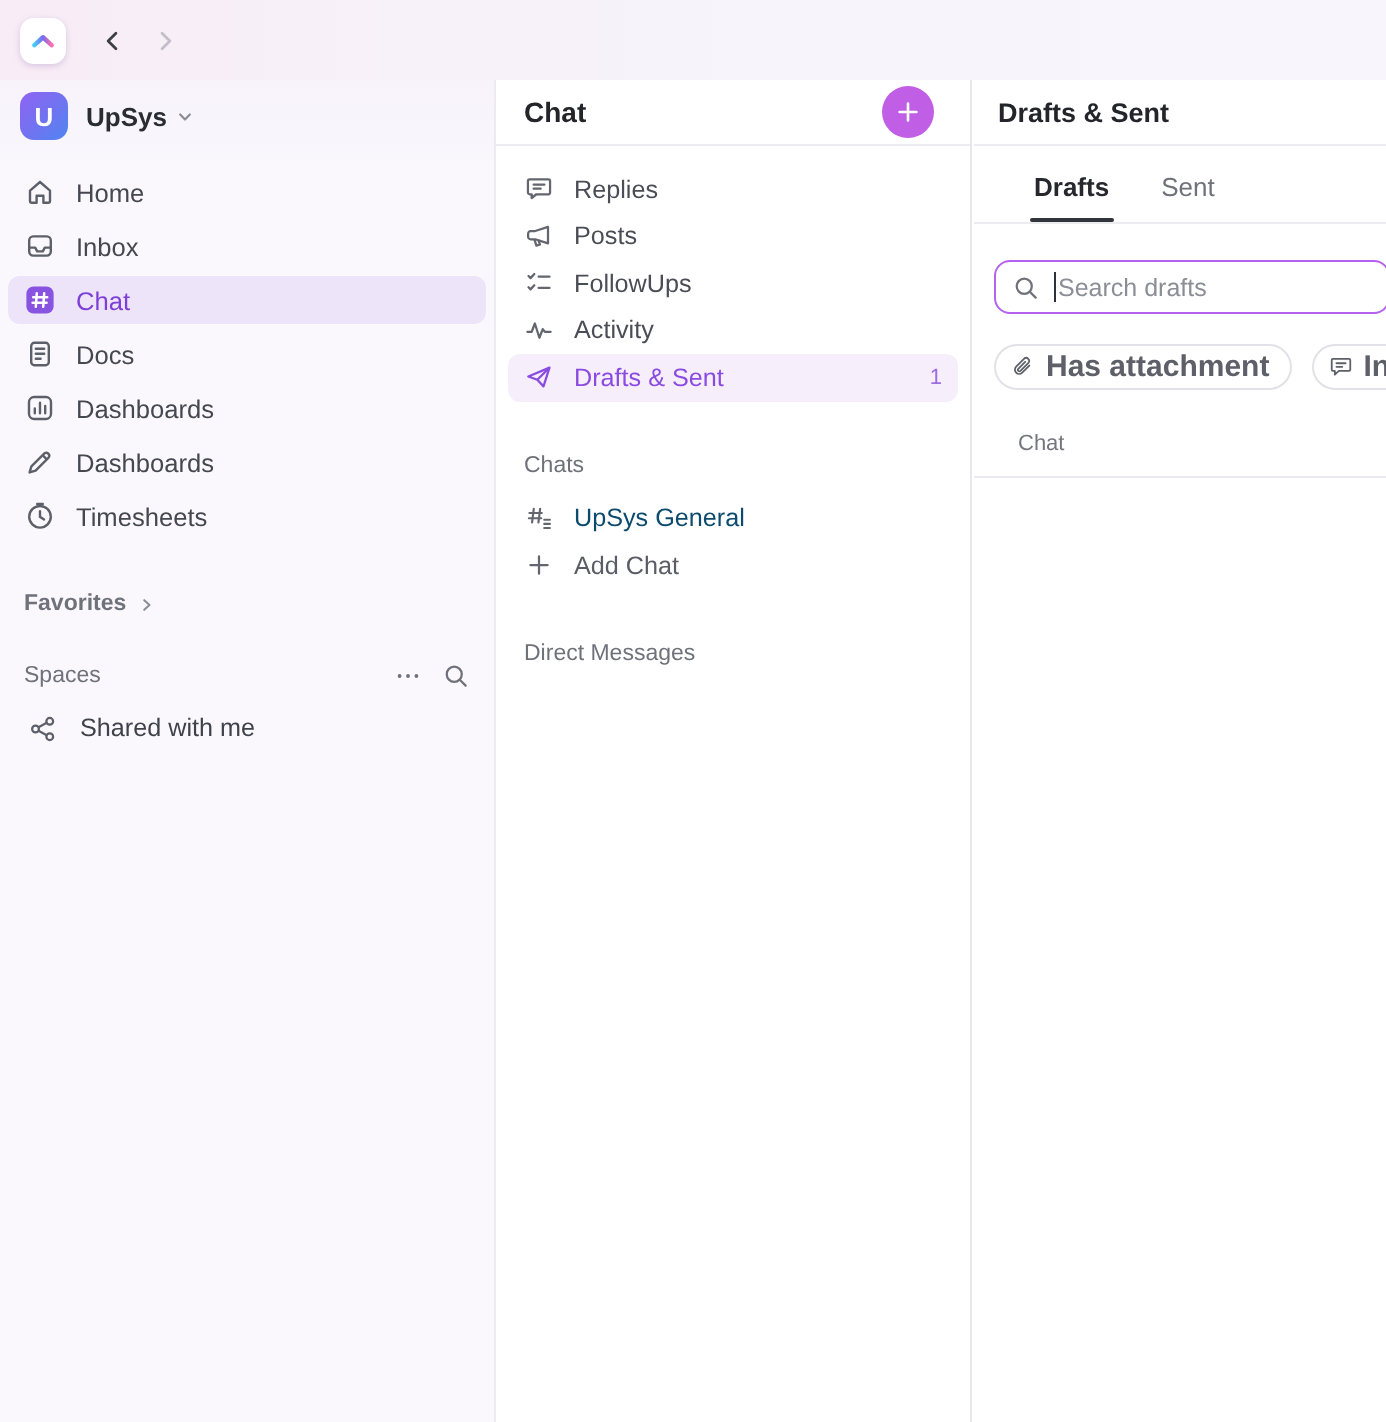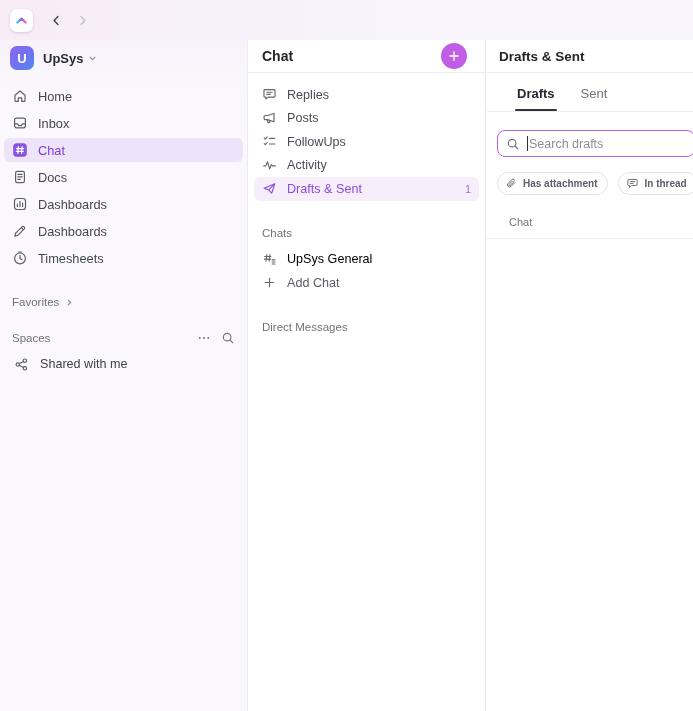--- a/index.html
+++ b/index.html
@@ -82,21 +82,21 @@
   }
   .chat-item .ico { width:15px; height:15px; margin-right:10px; color:#63666e; flex:0 0 15px; }
   .chat-item .grow { flex:1; }
   .chat-item.active { background:#f6eefb; color:#8a4be0; }
   .chat-item.active .ico { color:#8a4be0; }
   .badge { font-size:11px; color:#9a6fe0; }
 
   .mid-section { font-size:11.5px; color:#6f727a; padding:0 14px; margin-top:26px; }
   .mid-leaf {
     display:flex; align-items:center; height:23.5px; padding:0 8px; margin:0 6px;
-    font-size:12.6px; color:#000000; border-radius:6px; cursor:pointer;
+    font-size:12.6px; color:#0c4a6e; border-radius:6px; cursor:pointer;
   }
   .mid-leaf .ico { width:15px; height:15px; margin-right:10px; color:#63666e; }
   .mid-leaf.first { margin-top:9px; }
   .mid-leaf.muted { color:#5a5d65; }
 
   
   .drafts-panel {
     position:absolute; left:487px; top:40px; width:206px; height:671px; background:#fff;
   }
   .drafts-header {
@@ -126,21 +126,21 @@
   .caret { width:1px; height:15px; background:#2f3138; margin-right:1px; }
   .search-input {
     border:none; outline:none; flex:1; font-size:12.5px; color:#33353c; min-width:20px;
     font-family:"Liberation Sans", sans-serif; background:transparent;
   }
   .search-input::placeholder { color:#8b8e96; }
   .chips-row { display:flex; gap:10px; padding:15px 0 0 10px; }
   .chip {
     display:flex; align-items:center; height:23px; padding:0 10px 0 7px;
     border:1px solid #e3e1e8; border-radius:12px; background:#fff; cursor:pointer;
-    font-size:10px; font-weight:700; color:#5d6068; white-space:nowrap;
+    font-size:15px; font-weight:700; color:#5d6068; white-space:nowrap;
   }
   .chip .ico { width:13px; height:13px; margin-right:5px; color:#5d6068; }
   .col-header { font-size:11px; color:#73767e; padding:21px 0 10px 22px; }
   .col-divider { height:1px; background:#eceaf0; }
 </style>
 </head>
 <body>
 
 <div class="sidebar">
   <div class="ws-row">
@@ -209,21 +209,21 @@
       <span class="ico">
         <svg viewBox="0 0 16 16" width="16" height="16">
             <circle cx="8" cy="8.4" r="5.4" fill="none" stroke="currentColor" stroke-width="1.2"></circle>
             <path d="M8 5.6v2.8l2 1.3M6.6 2h2.8" fill="none" stroke="currentColor" stroke-width="1.2" stroke-linecap="round"></path>
           </svg>
       </span>
       <span>Timesheets</span>
     </div>
   </div>
 
-  <div class="side-section" style="margin-top:22px;">
+  <div class="side-section" style="margin-top:22px;font-weight:bold;">
     <span>Favorites</span>
     <svg width="11" height="11" viewBox="0 0 16 16" style="margin-left:5px;">
       <path d="M6 4.5L9.8 8 6 11.5" fill="none" stroke="#8a8d95" stroke-width="1.5" stroke-linecap="round" stroke-linejoin="round"></path>
     </svg>
   </div>
 
   <div class="side-section">
     <span>Spaces</span>
     <span class="grow"></span>
     <span class="mini-ico">

